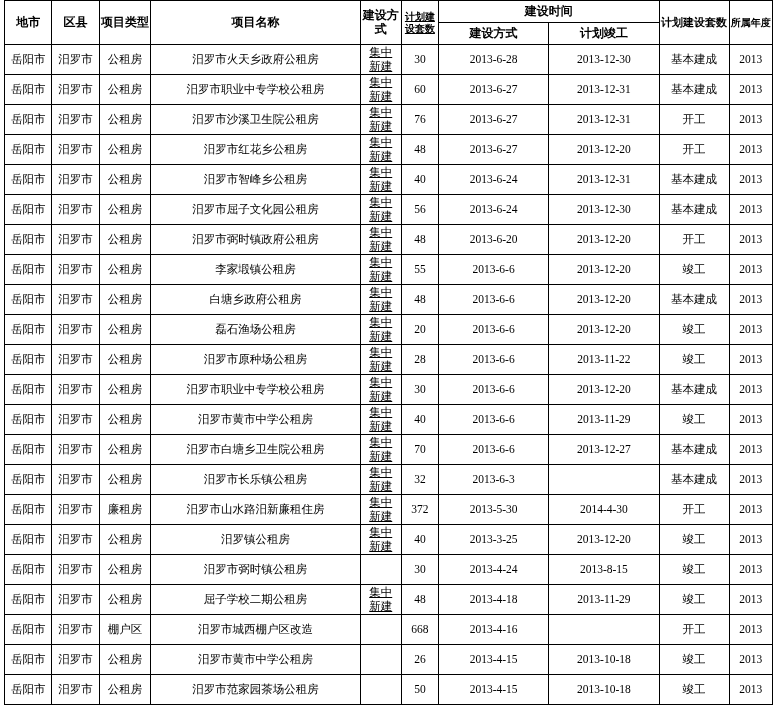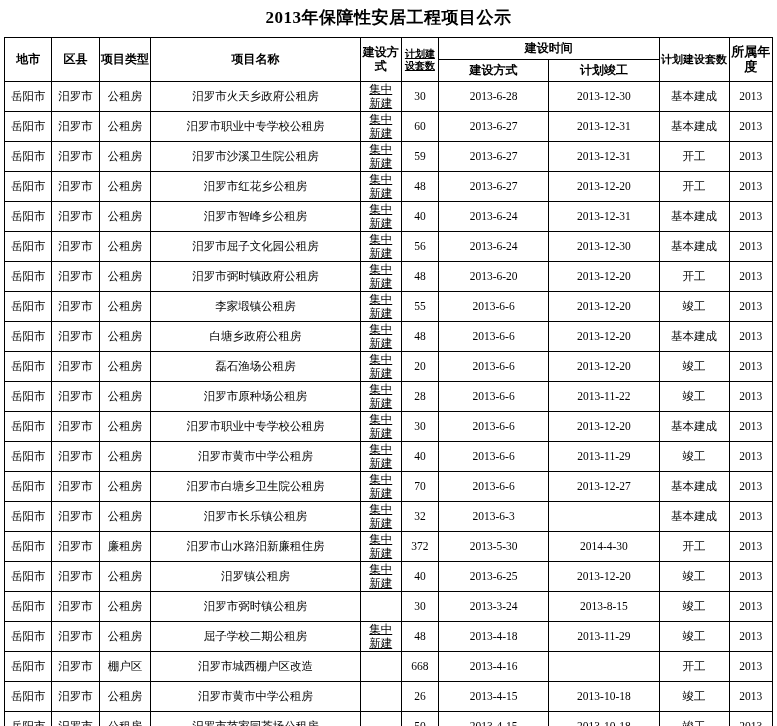--- a/index.html
+++ b/index.html
@@ -66,21 +66,20 @@
     font-size: 10px;
     letter-spacing: 0;
     text-decoration: underline;
   }
   .mode-cell span { display: block; }
 </style>
 </head>
 <body>
 
 <div class="page">
-  <div class="doc-title">2013年保障性安居工程项目公示</div>
 
   <table class="grid">
     <colgroup>
       <col class="c-city">
         <col class="c-county">
         <col class="c-type">
         <col class="c-name">
       <col class="c-mode">
         <col class="c-plan">
         <col class="c-start">
@@ -93,21 +92,21 @@
         <th rowspan="2">地市</th>
         <th rowspan="2">区县</th>
         <th rowspan="2" class="hdr-two-line">
           <span style="display:block;">项目类型</span>
         </th>
         <th rowspan="2">项目名称</th>
         <th rowspan="2">建设方式</th>
         <th rowspan="2" style="font-size:10px;text-decoration:underline;">计划建设套数</th>
         <th colspan="2">建设时间</th>
         <th rowspan="2" style="font-size:11px;">计划建设套数</th>
-        <th rowspan="2" style="font-size:13px;">所属年度</th>
+        <th rowspan="2" style="font-size:10px;">所属年度</th>
       </tr>
       <tr>
         <th>建设方式</th>
         <th>计划竣工</th>
       </tr>
     </thead>
     <tbody id="table-body">
         <tr>
           <td>岳阳市</td>
           <td>汨罗市</td>
@@ -140,21 +139,21 @@
         </tr>
         <tr>
           <td>岳阳市</td>
           <td>汨罗市</td>
           <td>公租房</td>
           <td>汨罗市沙溪卫生院公租房</td>
           <td class="mode-cell">
             <span>集中</span>
             <span>新建</span>
           </td>
-          <td>59</td>
+          <td>76</td>
           <td>2013-6-27</td>
           <td>2013-12-31</td>
           <td>开工</td>
           <td>2013</td>
         </tr>
         <tr>
           <td>岳阳市</td>
           <td>汨罗市</td>
           <td>公租房</td>
           <td>汨罗市红花乡公租房</td>
@@ -351,33 +350,33 @@
         <tr>
           <td>岳阳市</td>
           <td>汨罗市</td>
           <td>公租房</td>
           <td>汨罗镇公租房</td>
           <td class="mode-cell">
             <span>集中</span>
             <span>新建</span>
           </td>
           <td>40</td>
-          <td>2013-6-25</td>
+          <td>2013-3-25</td>
           <td>2013-12-20</td>
           <td>竣工</td>
           <td>2013</td>
         </tr>
         <tr>
           <td>岳阳市</td>
           <td>汨罗市</td>
           <td>公租房</td>
           <td>汨罗市弼时镇公租房</td>
           <td class="mode-cell"></td>
           <td>30</td>
-          <td>2013-3-24</td>
+          <td>2013-4-24</td>
           <td>2013-8-15</td>
           <td>竣工</td>
           <td>2013</td>
         </tr>
         <tr>
           <td>岳阳市</td>
           <td>汨罗市</td>
           <td>公租房</td>
           <td>屈子学校二期公租房</td>
           <td class="mode-cell">

